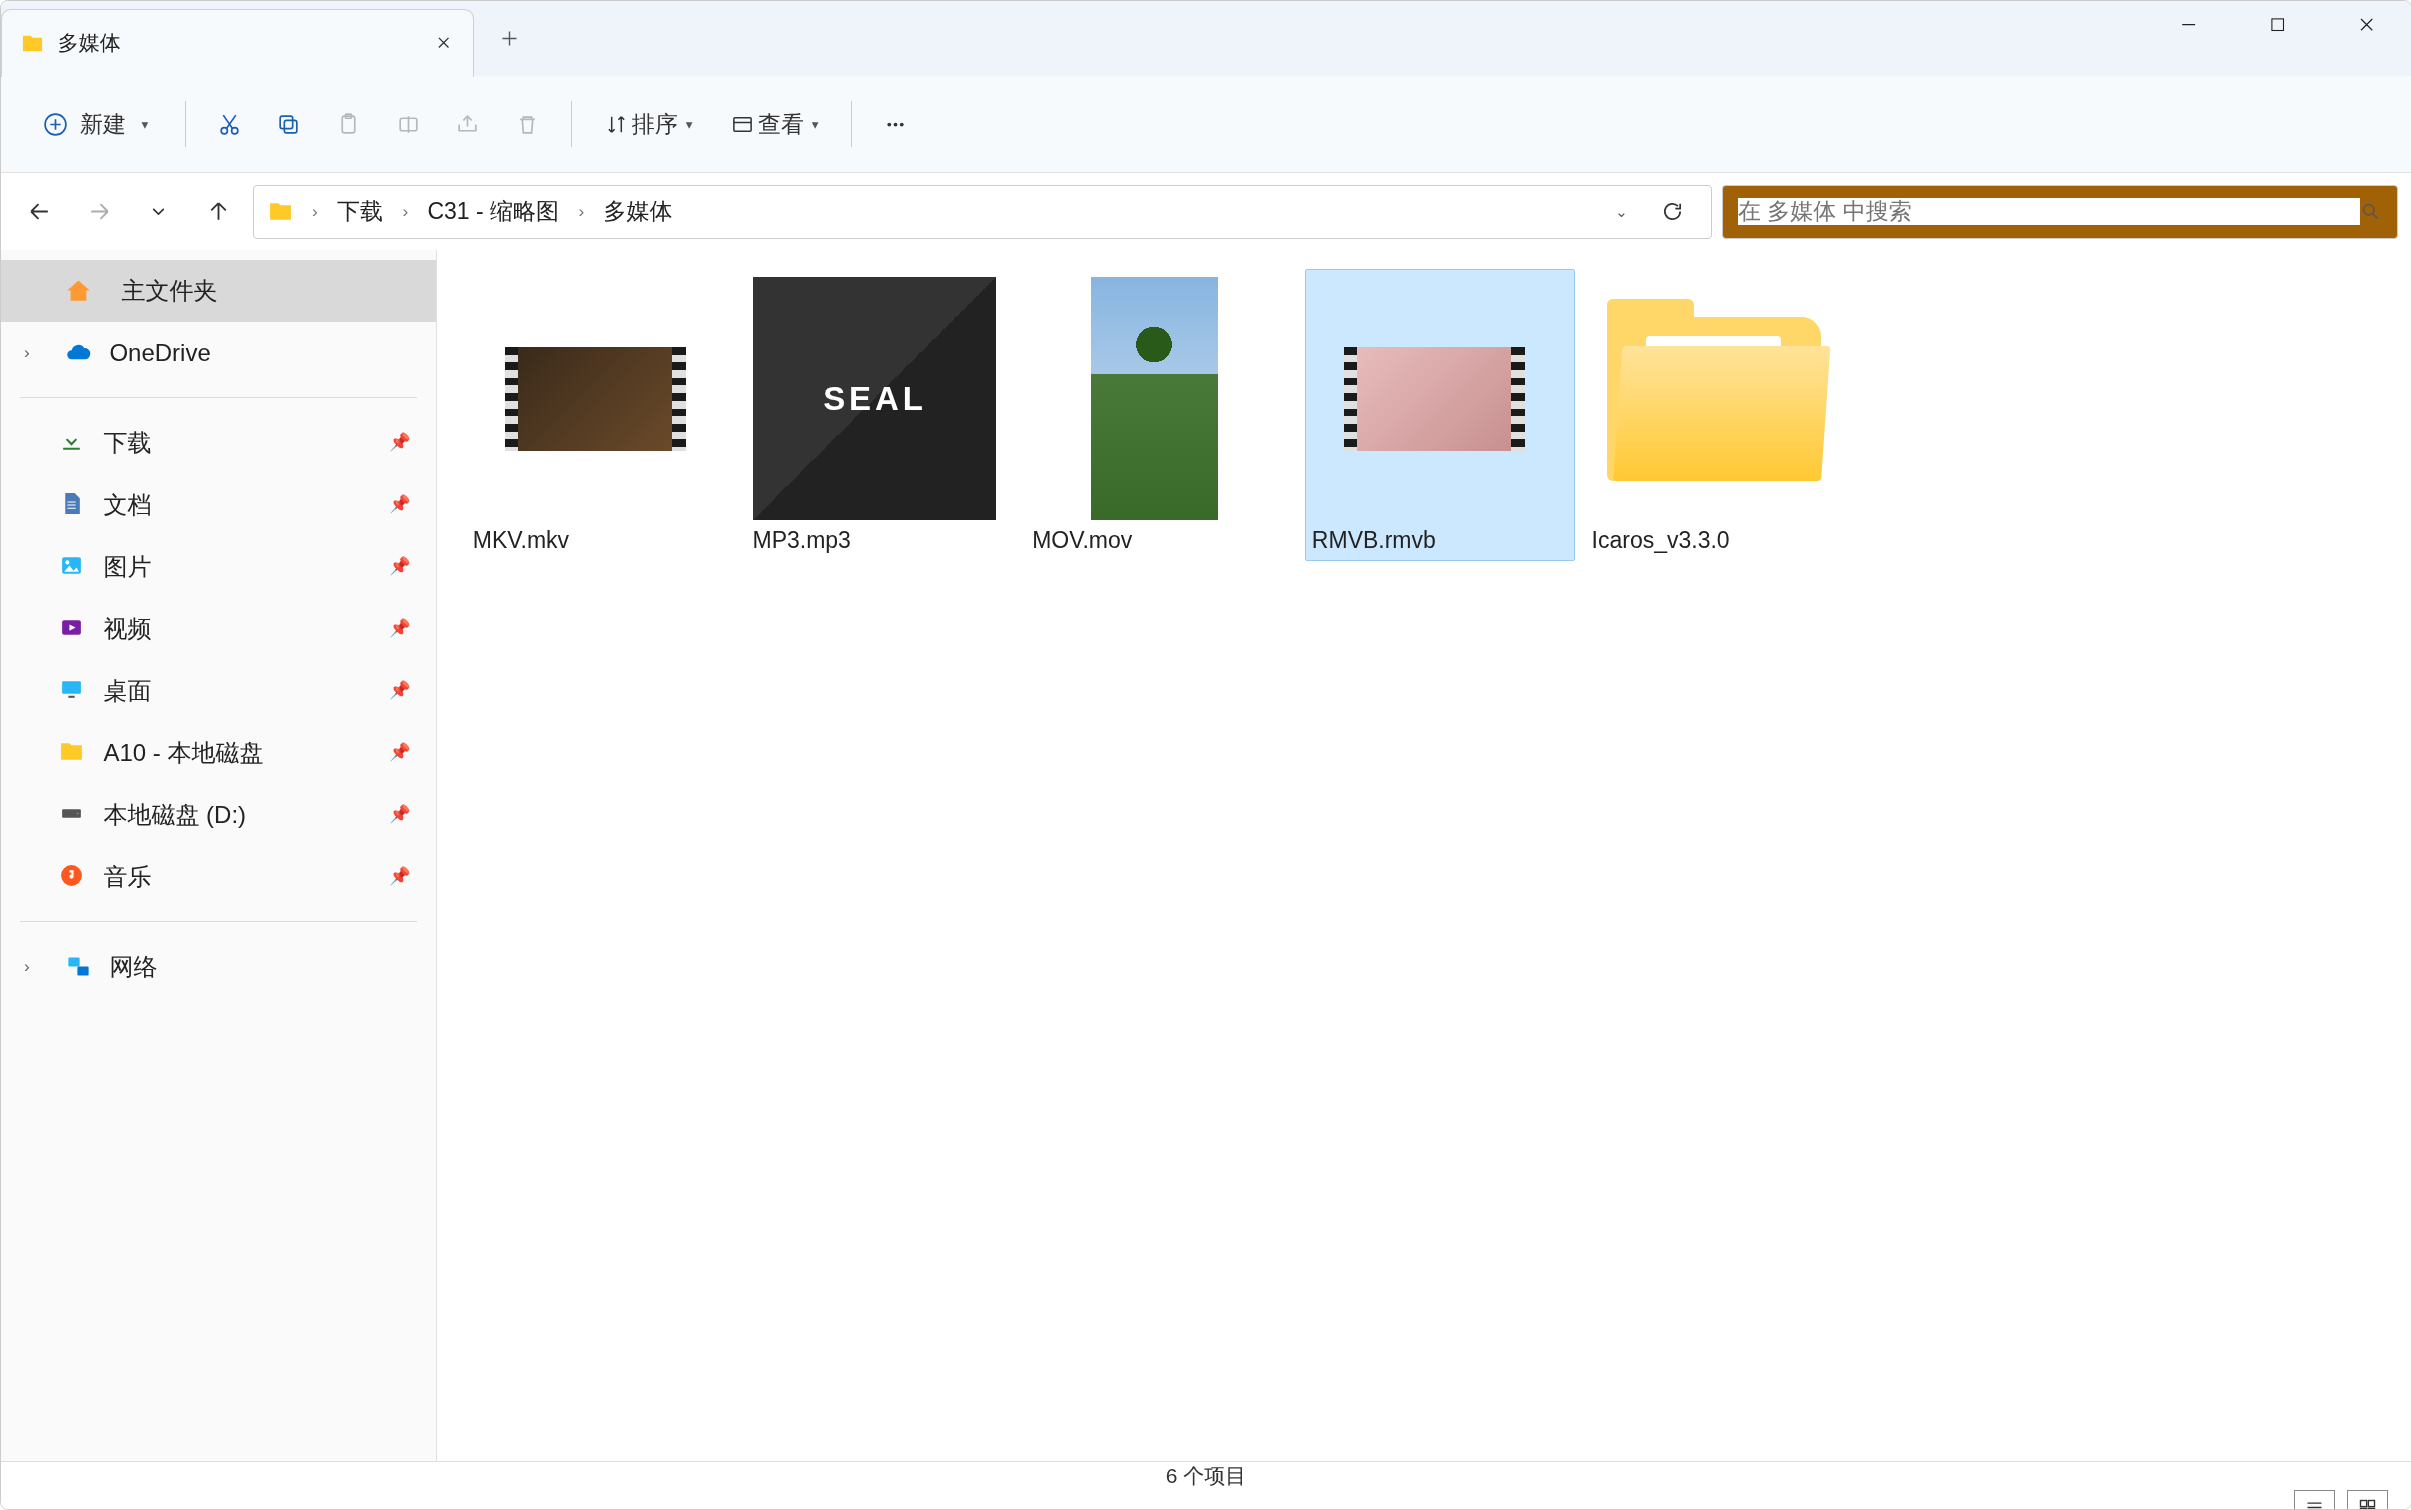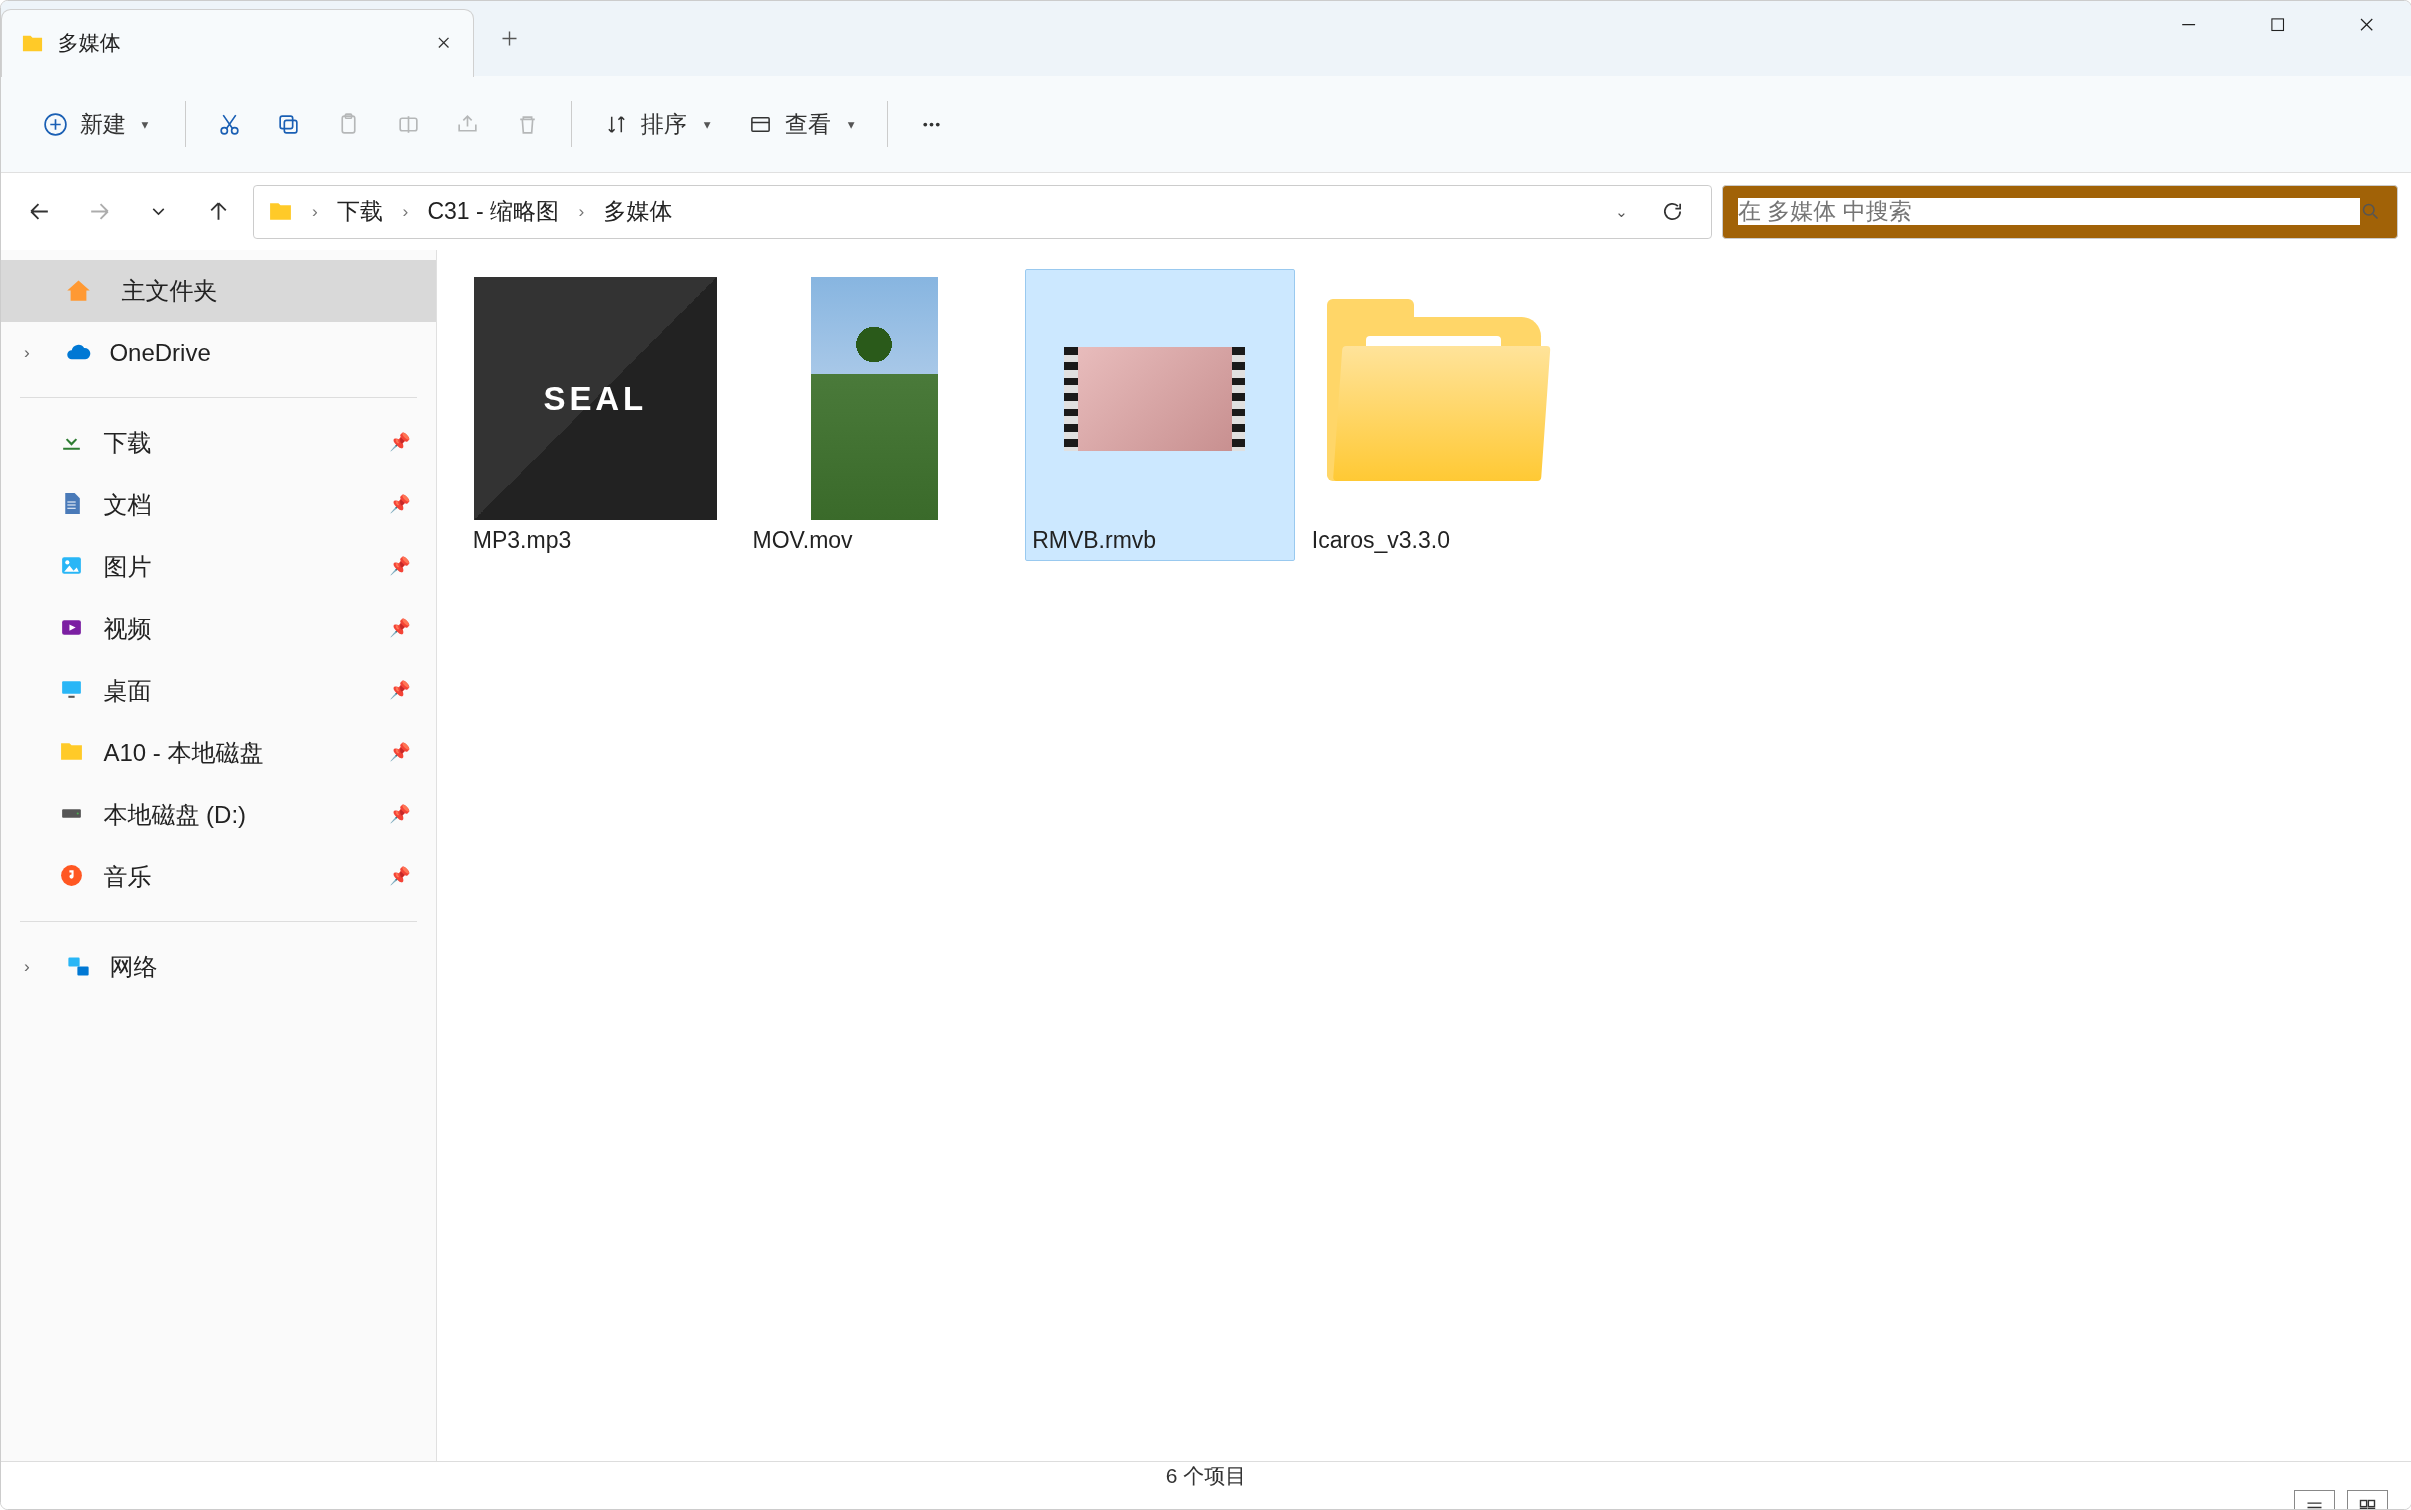--- a/index.html
+++ b/index.html
@@ -15,21 +15,21 @@
 .new-tab{width:52px;height:52px;display:flex;align-items:center;justify-content:center;margin-left:9.7px;margin-top:11.6px;color:#555;font-size:25px;}
 .win-controls{position:absolute;right:0;top:0;display:flex;height:48px;}
 .win-btn{width:89px;height:48px;display:flex;align-items:center;justify-content:center;color:#222;}
 
 
 .toolbar{height:97px;background:#f7fafc;display:flex;align-items:center;padding:0 23px;gap:7.7px;border-bottom:1px solid #e0e0e0;}
 .tb-btn{height:54px;display:flex;align-items:center;justify-content:center;padding:0 13.5px;border-radius:5.8px;color:#1a5fb4;}
 .tb-new{display:flex;align-items:center;gap:11.6px;padding:0 19.3px;}
 .tb-new-label{color:#333;font-size:23px;}
 .tb-divider{width:1px;height:46px;background:#ccc;margin:0 9.7px;}
-.tb-text-btn{display:flex;align-items:center;gap:13px;padding:0 15.4px;color:#333;font-size:23px;text-align:right;}
+.tb-text-btn{display:flex;align-items:center;gap:4px;padding:0 15.4px;color:#333;font-size:23px;text-align:right;}
 .chev-down{font-size:13.5px;color:#555;margin-left:3.9px;}
 
 
 .addressbar{height:77px;display:flex;align-items:center;padding:9.7px 13.5px;gap:9.7px;background:#fff;}
 .nav-btn{width:50px;height:50px;display:flex;align-items:center;justify-content:center;color:#555;border-radius:3.9px;}
 .breadcrumb{flex:1;height:54px;border:1px solid #ccc;border-radius:3.9px;display:flex;align-items:center;padding:0 13.5px;gap:5.8px;background:#fff;}
 .bc-icon{width:25px;height:25px;margin-right:7.7px;}
 .bc-sep{color:#777;font-size:17.4px;margin:0 5.8px;}
 .bc-seg{color:#222;font-size:23px;padding:3.9px 7.7px;}
 .bc-end{margin-left:auto;display:flex;align-items:center;gap:19.3px;}
@@ -369,20 +369,28 @@
               <rect x="11" y="12" width="10" height="8" fill="#0078d4" rx="1"></rect>
             </svg>
           </span>
         <span>网络</span>
       </div>
     </div>
 
     <div class="content">
       <div class="file-item">
         <div class="thumb">
+            <div class="video-thumb">
+              <div class="vt-inner vt2"></div>
+            </div>
+          </div>
+        <span class="file-label">MKV.mkv</span>
+      </div>
+      <div class="file-item">
+        <div class="thumb">
             <div class="audio-thumb">SEAL</div>
           </div>
         <span class="file-label">MP3.mp3</span>
       </div>
       <div class="file-item">
         <div class="thumb">
             <div class="img-thumb"></div>
           </div>
         <span class="file-label">MOV.mov</span>
       </div>

